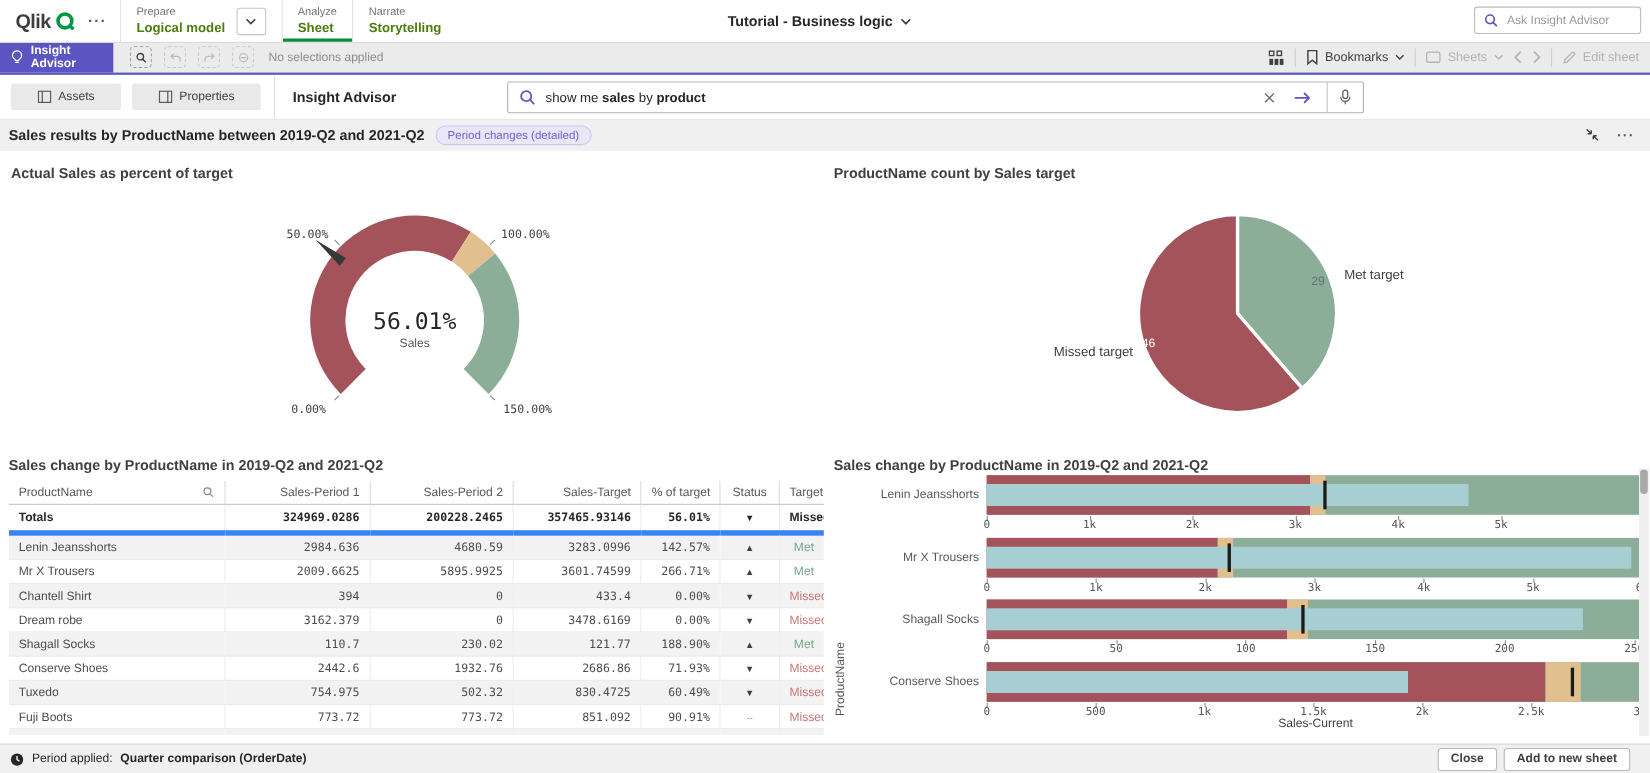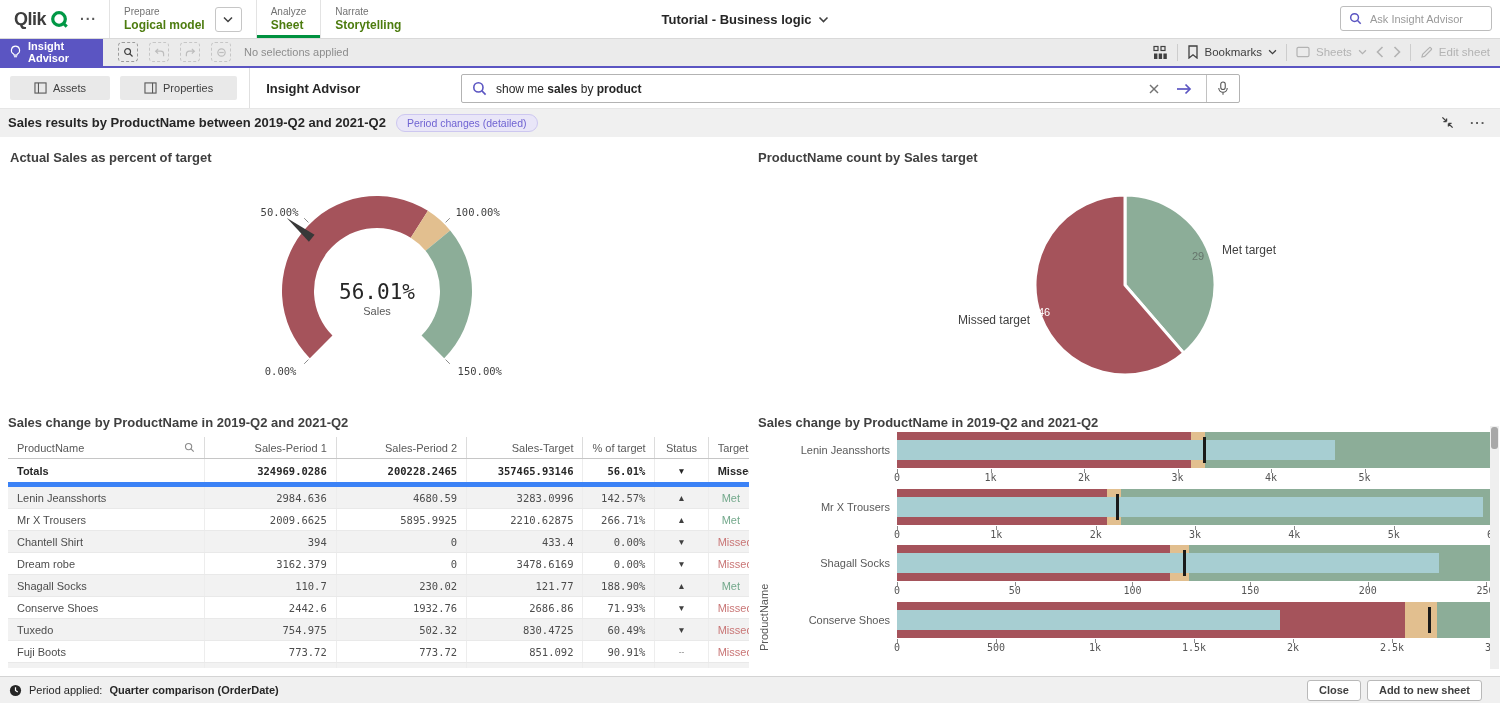--- a/index.html
+++ b/index.html
@@ -398,21 +398,21 @@
           <td class="num">4680.59</td>
           <td class="num">3283.0996</td>
           <td class="num">142.57%</td>
           <td class="status-c">▲</td>
           <td class="tgt met">Met</td>
         </tr>
         <tr>
           <td>Mr X Trousers</td>
           <td class="num">2009.6625</td>
           <td class="num">5895.9925</td>
-          <td class="num">2210.62875</td>
+          <td class="num">3601.74599</td>
           <td class="num">266.71%</td>
           <td class="status-c">▲</td>
           <td class="tgt met">Met</td>
         </tr>
         <tr class="odd">
           <td>Chantell Shirt</td>
           <td class="num">394</td>
           <td class="num">0</td>
           <td class="num">433.4</td>
           <td class="num">0.00%</td>
@@ -473,20 +473,21 @@
           <td class="status-c">▼</td>
           <td class="tgt missed">Missed</td>
         </tr>
       </tbody>
   </table>
 </div>
 
 <div class="chart-title" style="left:758px;top:415px">Sales change by ProductName in 2019-Q2 and 2021-Q2</div>
 <div class="bullet" id="bullet-root">
   <div class="bylabel">ProductName</div>
+  <div class="bxlabel">Sales-Current</div>
 <div class="blabel" style="top: 18px;">Lenin Jeansshorts</div>
     <div class="btrack" style="top: 6px; background: rgb(140, 173, 152);">
       <div class="seg" style="left: 0px; width: 49.1009%; background: rgb(165, 83, 91);"></div>
       <div class="seg" style="left: 49.1009%; width: 2.34558%; background: rgb(226, 191, 143);"></div>
       <div class="bbar" style="left: 0px; width: 73.1914%; background: rgb(167, 206, 210);"></div>
       <div class="bmark" style="left: calc(51.3385% - 1px);"></div>
     </div>
     <div class="baxis" style="top: 43px;">
       <div class="tick" style="left: 0%;"></div>
       <div class="ticklab" style="left: 0%;">0</div>

